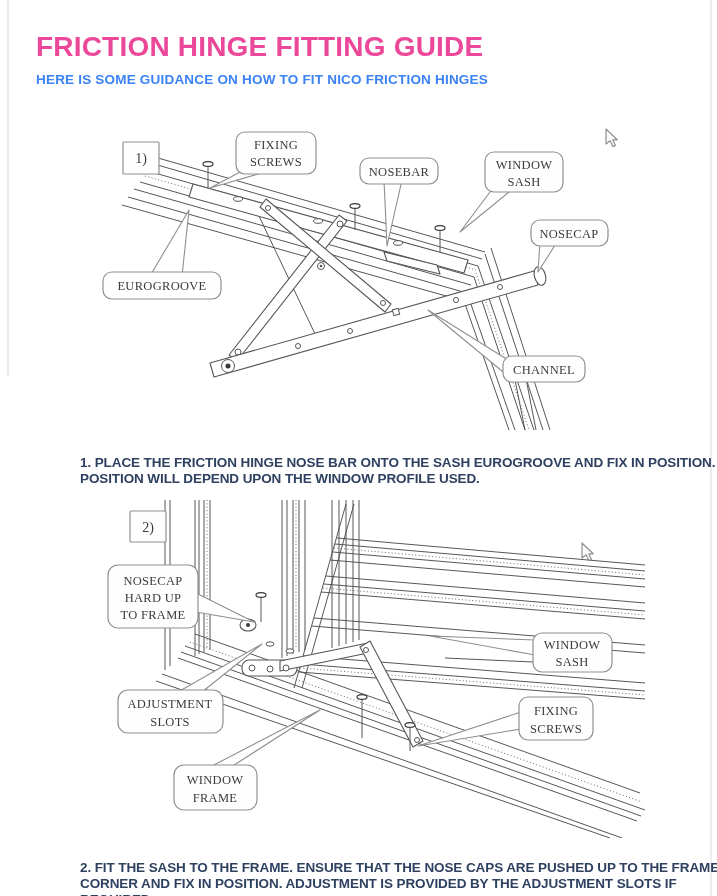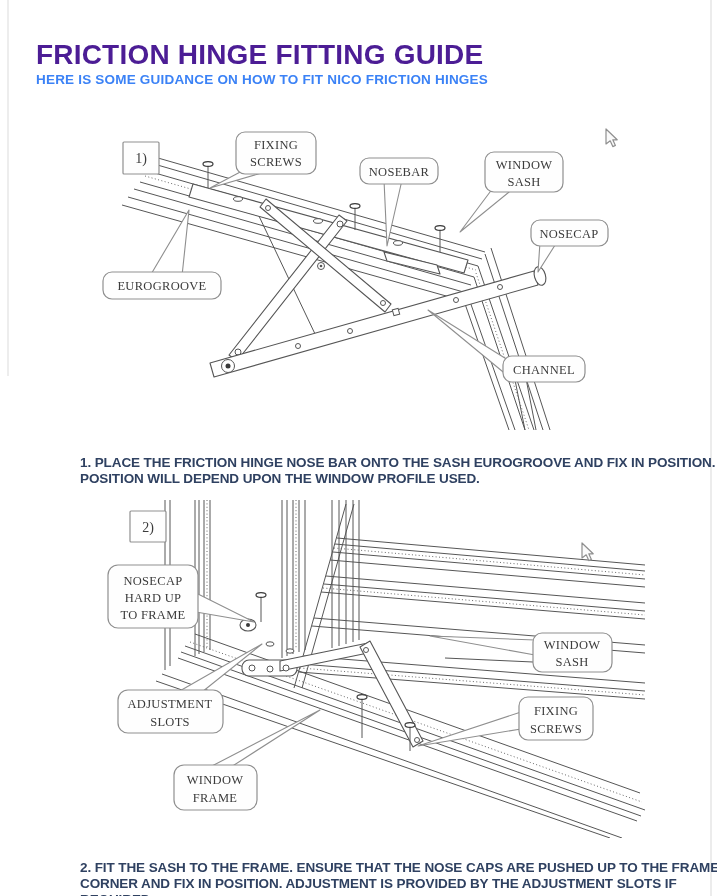--- a/index.html
+++ b/index.html
@@ -4,22 +4,22 @@
 <style>
   html,body{margin:0;padding:0;}
   body{
     width:717px;height:896px;position:relative;overflow:hidden;
     background:#ffffff;font-family:"Liberation Sans",sans-serif;
   }
   .edge{position:absolute;top:0;}
   #left-edge{left:7px;width:2px;height:376px;background:#ededed;}
   #right-edge{left:710px;width:2px;height:896px;background:#ececec;}
   #page-title{
-    position:absolute;left:36px;top:20px;width:660px;
-    font-size:28px;font-weight:800;letter-spacing:.2px;color:#4c1d95;
+    position:absolute;left:36px;top:12px;width:660px;
+    font-size:28px;font-weight:800;letter-spacing:.2px;color:#ec4899;
   }
   #page-subtitle{
     position:absolute;left:36px;top:72px;width:660px;
     font-size:13.5px;font-weight:700;letter-spacing:.2px;color:#3b82f6;
   }
   .step-text{
     position:absolute;left:36px;width:672px;
     font-size:13.5px;font-weight:600;letter-spacing:-0.1px;
     line-height:16px;color:#2f4161;margin-left:44px;
   }

